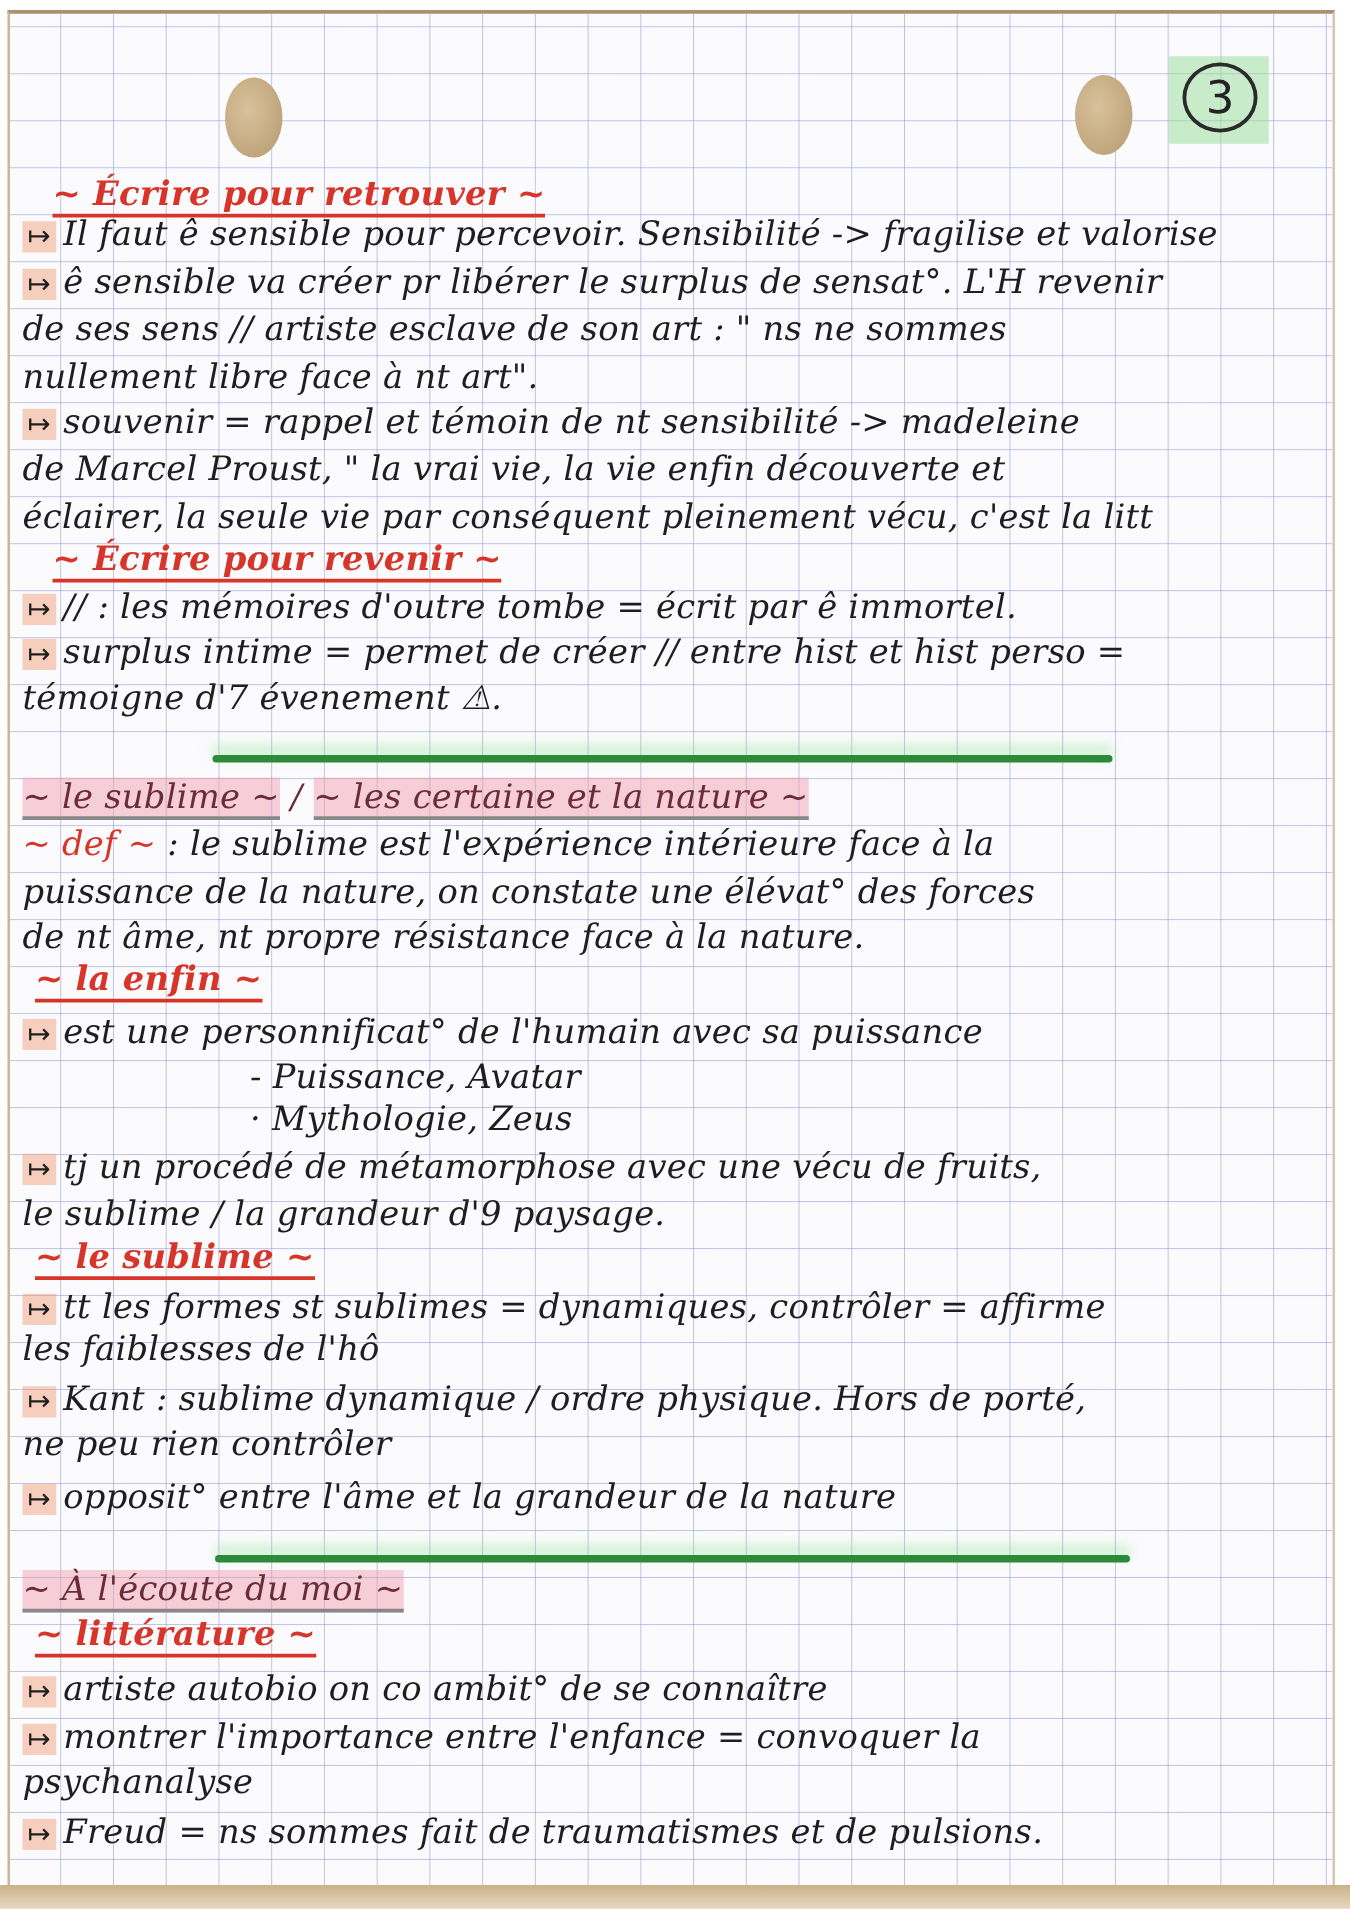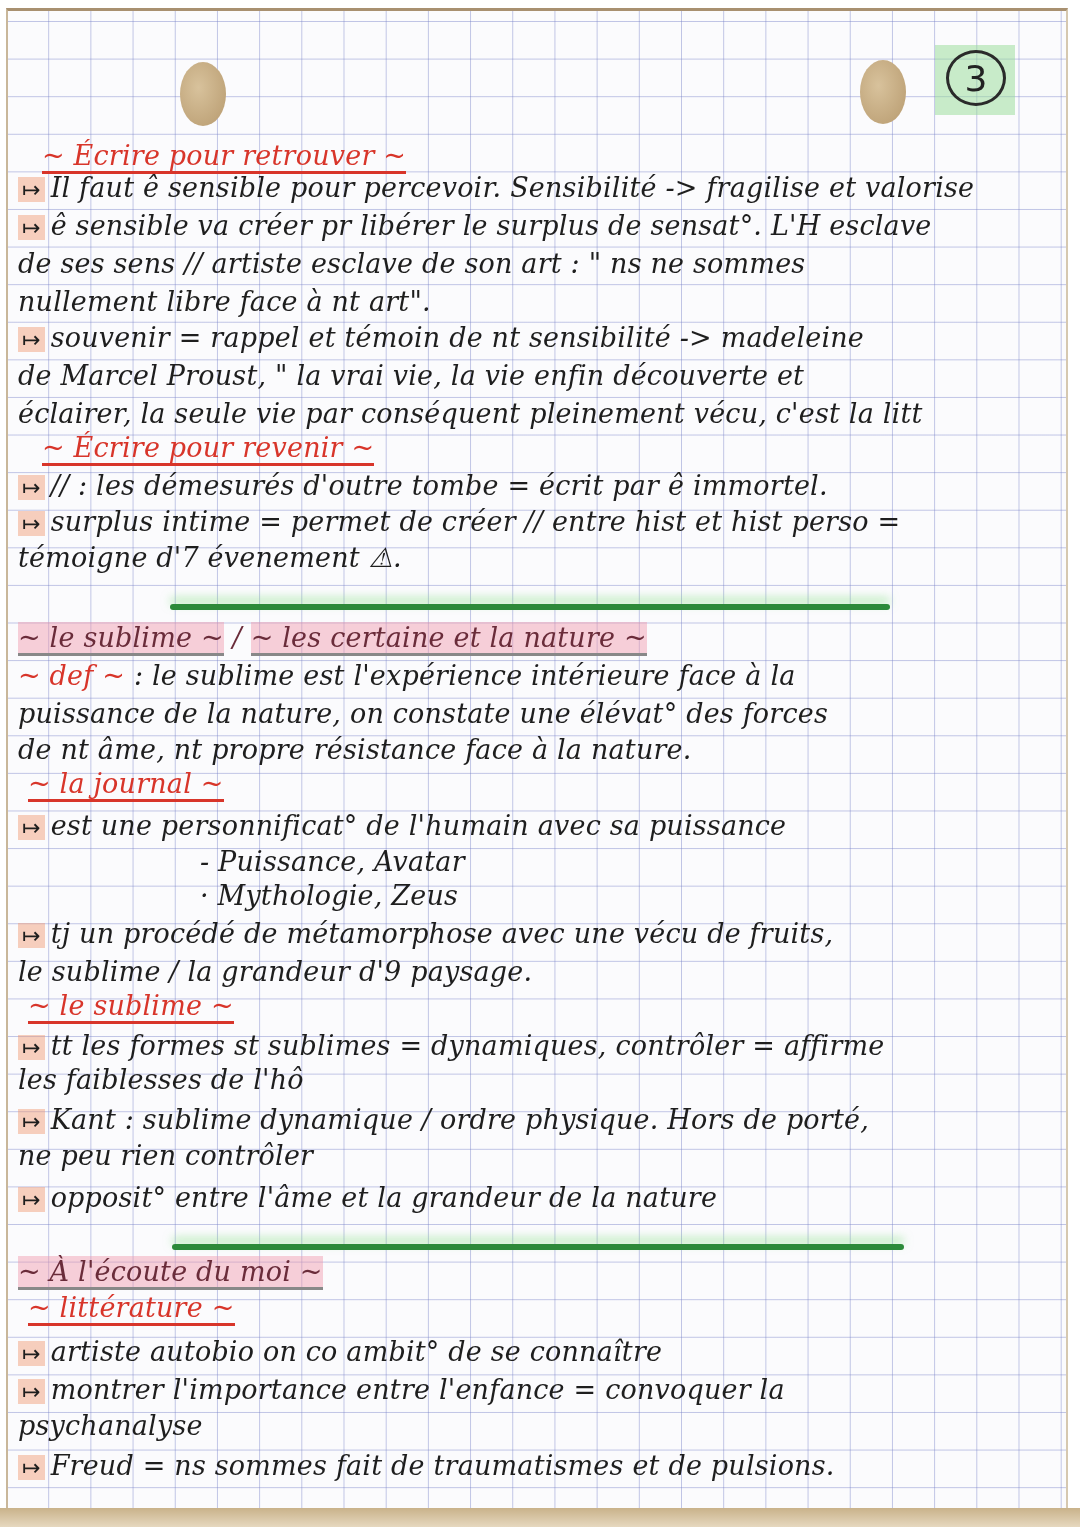--- a/index.html
+++ b/index.html
@@ -25,58 +25,58 @@
     border-radius:50%; border:3px solid #2a2a2a; box-sizing:border-box;
     font-family:"DejaVu Sans", sans-serif; font-size:36px; color:#222;
     display:flex; align-items:center; justify-content:center; }
   .page-num-bg { position:absolute; left:935px; top:45px; width:80px; height:70px; background:rgba(150,220,150,0.5); }
 
   .line { position:absolute; left:18px; font-family:"DejaVu Serif", serif; font-style:italic;
     font-size:27px; color:#1e1e1e; white-space:nowrap; letter-spacing:0.2px; }
   .arrow { display:inline-block; padding:0 4px; margin-right:6px; background:rgba(240,150,110,0.45);
     font-style:normal; font-family:"DejaVu Sans", sans-serif; font-size:22px; }
   .h-red { color:#d8352a; }
-  .h-red .u { border-bottom:3px solid #d8352a; }
+  .h-red .u { border-bottom:3px solid #d8352a;font-weight:bold; }
   .h-pink { color:#6a2c3a; }
   .h-pink .hl { background:rgba(240,150,170,0.45); border-bottom:3px solid #888; }
   .divider { position:absolute; height:6px; background:#2c8a3a; box-shadow:0 -6px 10px rgba(120,220,120,0.55); border-radius:3px; }
 </style>
 </head>
 <body>
 
 <div class="page"></div>
 <div class="bottom-edge"></div>
 
 <div class="hole" style="left:180px;top:62px"></div>
 <div class="hole" style="left:860px;top:60px"></div>
 <div class="page-num-bg"></div>
 <div class="page-num">3</div>
 
 <div class="line h-red" style="top:140px;left:42px"><span class="u">~ Écrire pour retrouver ~</span></div>
 <div class="line" style="top:172px"><span class="arrow">↦</span><span>Il faut ê sensible pour percevoir. Sensibilité -&gt; fragilise et valorise</span></div>
-<div class="line" style="top:210px"><span class="arrow">↦</span><span>ê sensible va créer pr libérer le surplus de sensat°. L'H esclave</span></div>
+<div class="line" style="top:210px"><span class="arrow">↦</span><span>ê sensible va créer pr libérer le surplus de sensat°. L'H revenir</span></div>
 <div class="line" style="top:248px">de ses sens // artiste esclave de son art : " ns ne sommes</div>
 <div class="line" style="top:286px">nullement libre face à nt art".</div>
 <div class="line" style="top:322px"><span class="arrow">↦</span><span>souvenir = rappel et témoin de nt sensibilité -&gt; madeleine</span></div>
 <div class="line" style="top:360px">de Marcel Proust, " la vrai vie, la vie enfin découverte et</div>
 <div class="line" style="top:398px">éclairer, la seule vie par conséquent pleinement vécu, c'est la litt</div>
 
 <div class="line h-red" style="top:432px;left:42px"><span class="u">~ Écrire pour revenir ~</span></div>
-<div class="line" style="top:470px"><span class="arrow">↦</span><span>// : les démesurés d'outre tombe = écrit par ê immortel.</span></div>
+<div class="line" style="top:470px"><span class="arrow">↦</span><span>// : les mémoires d'outre tombe = écrit par ê immortel.</span></div>
 <div class="line" style="top:506px"><span class="arrow">↦</span><span>surplus intime = permet de créer // entre hist et hist perso =</span></div>
 <div class="line" style="top:542px">témoigne d'7 évenement ⚠.</div>
 
 <div class="divider" style="left:170px;top:604px;width:720px"></div>
 
 <div class="line h-pink" style="top:622px"><span class="hl">~ le sublime ~</span> / <span class="hl">~ les certaine et la nature ~</span></div>
 <div class="line" style="top:660px"><span class="h-red" style="">~ def ~</span> <span>: le sublime est l'expérience intérieure face à la</span></div>
 <div class="line" style="top:698px">puissance de la nature, on constate une élévat° des forces</div>
 <div class="line" style="top:734px">de nt âme, nt propre résistance face à la nature.</div>
 
-<div class="line h-red" style="top:768px;left:28px"><span class="u">~ la journal ~</span></div>
+<div class="line h-red" style="top:768px;left:28px"><span class="u">~ la enfin ~</span></div>
 <div class="line" style="top:810px"><span class="arrow">↦</span><span>est une personnificat° de l'humain avec sa puissance</span></div>
 <div class="line" style="top:846px;left:200px">- Puissance, Avatar</div>
 <div class="line" style="top:880px;left:200px">· Mythologie, Zeus</div>
 <div class="line" style="top:918px"><span class="arrow">↦</span><span>tj un procédé de métamorphose avec une vécu de fruits,</span></div>
 <div class="line" style="top:956px">le sublime / la grandeur d'9 paysage.</div>
 
 <div class="line h-red" style="top:990px;left:28px"><span class="u">~ le sublime ~</span></div>
 <div class="line" style="top:1030px"><span class="arrow">↦</span><span>tt les formes st sublimes = dynamiques, contrôler = affirme</span></div>
 <div class="line" style="top:1064px">les faiblesses de l'hô</div>
 <div class="line" style="top:1104px"><span class="arrow">↦</span><span>Kant : sublime dynamique / ordre physique. Hors de porté,</span></div>

